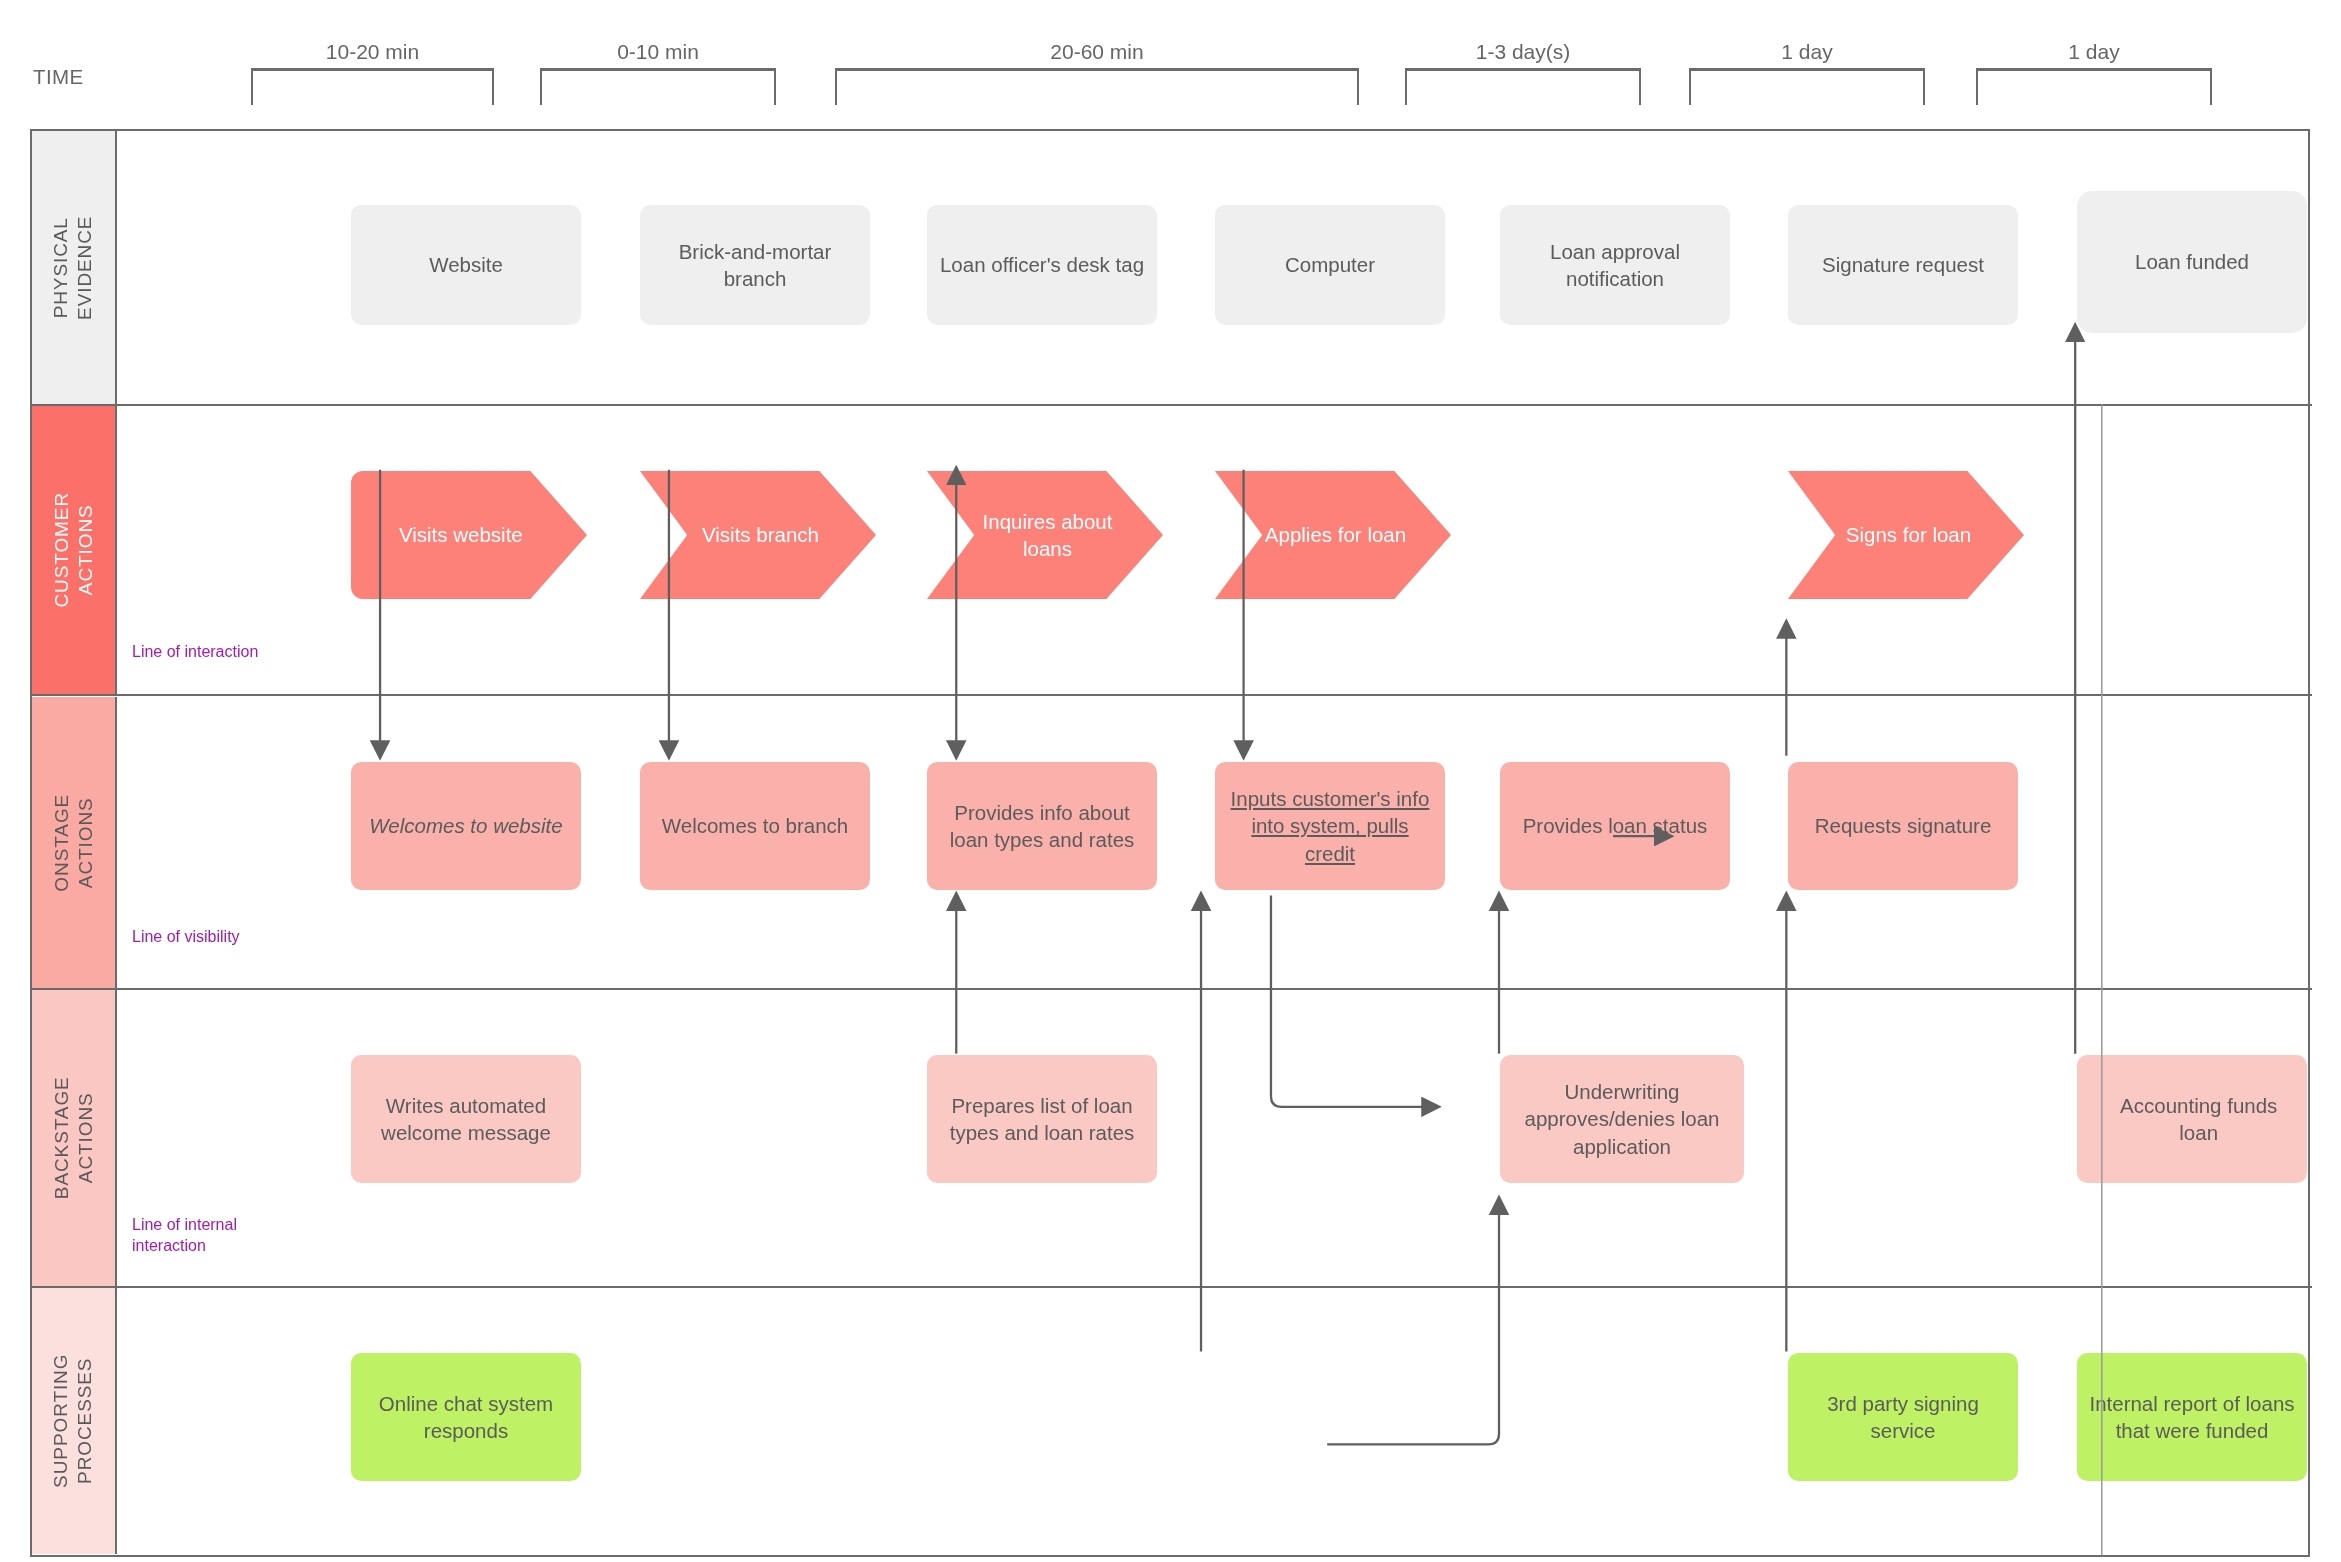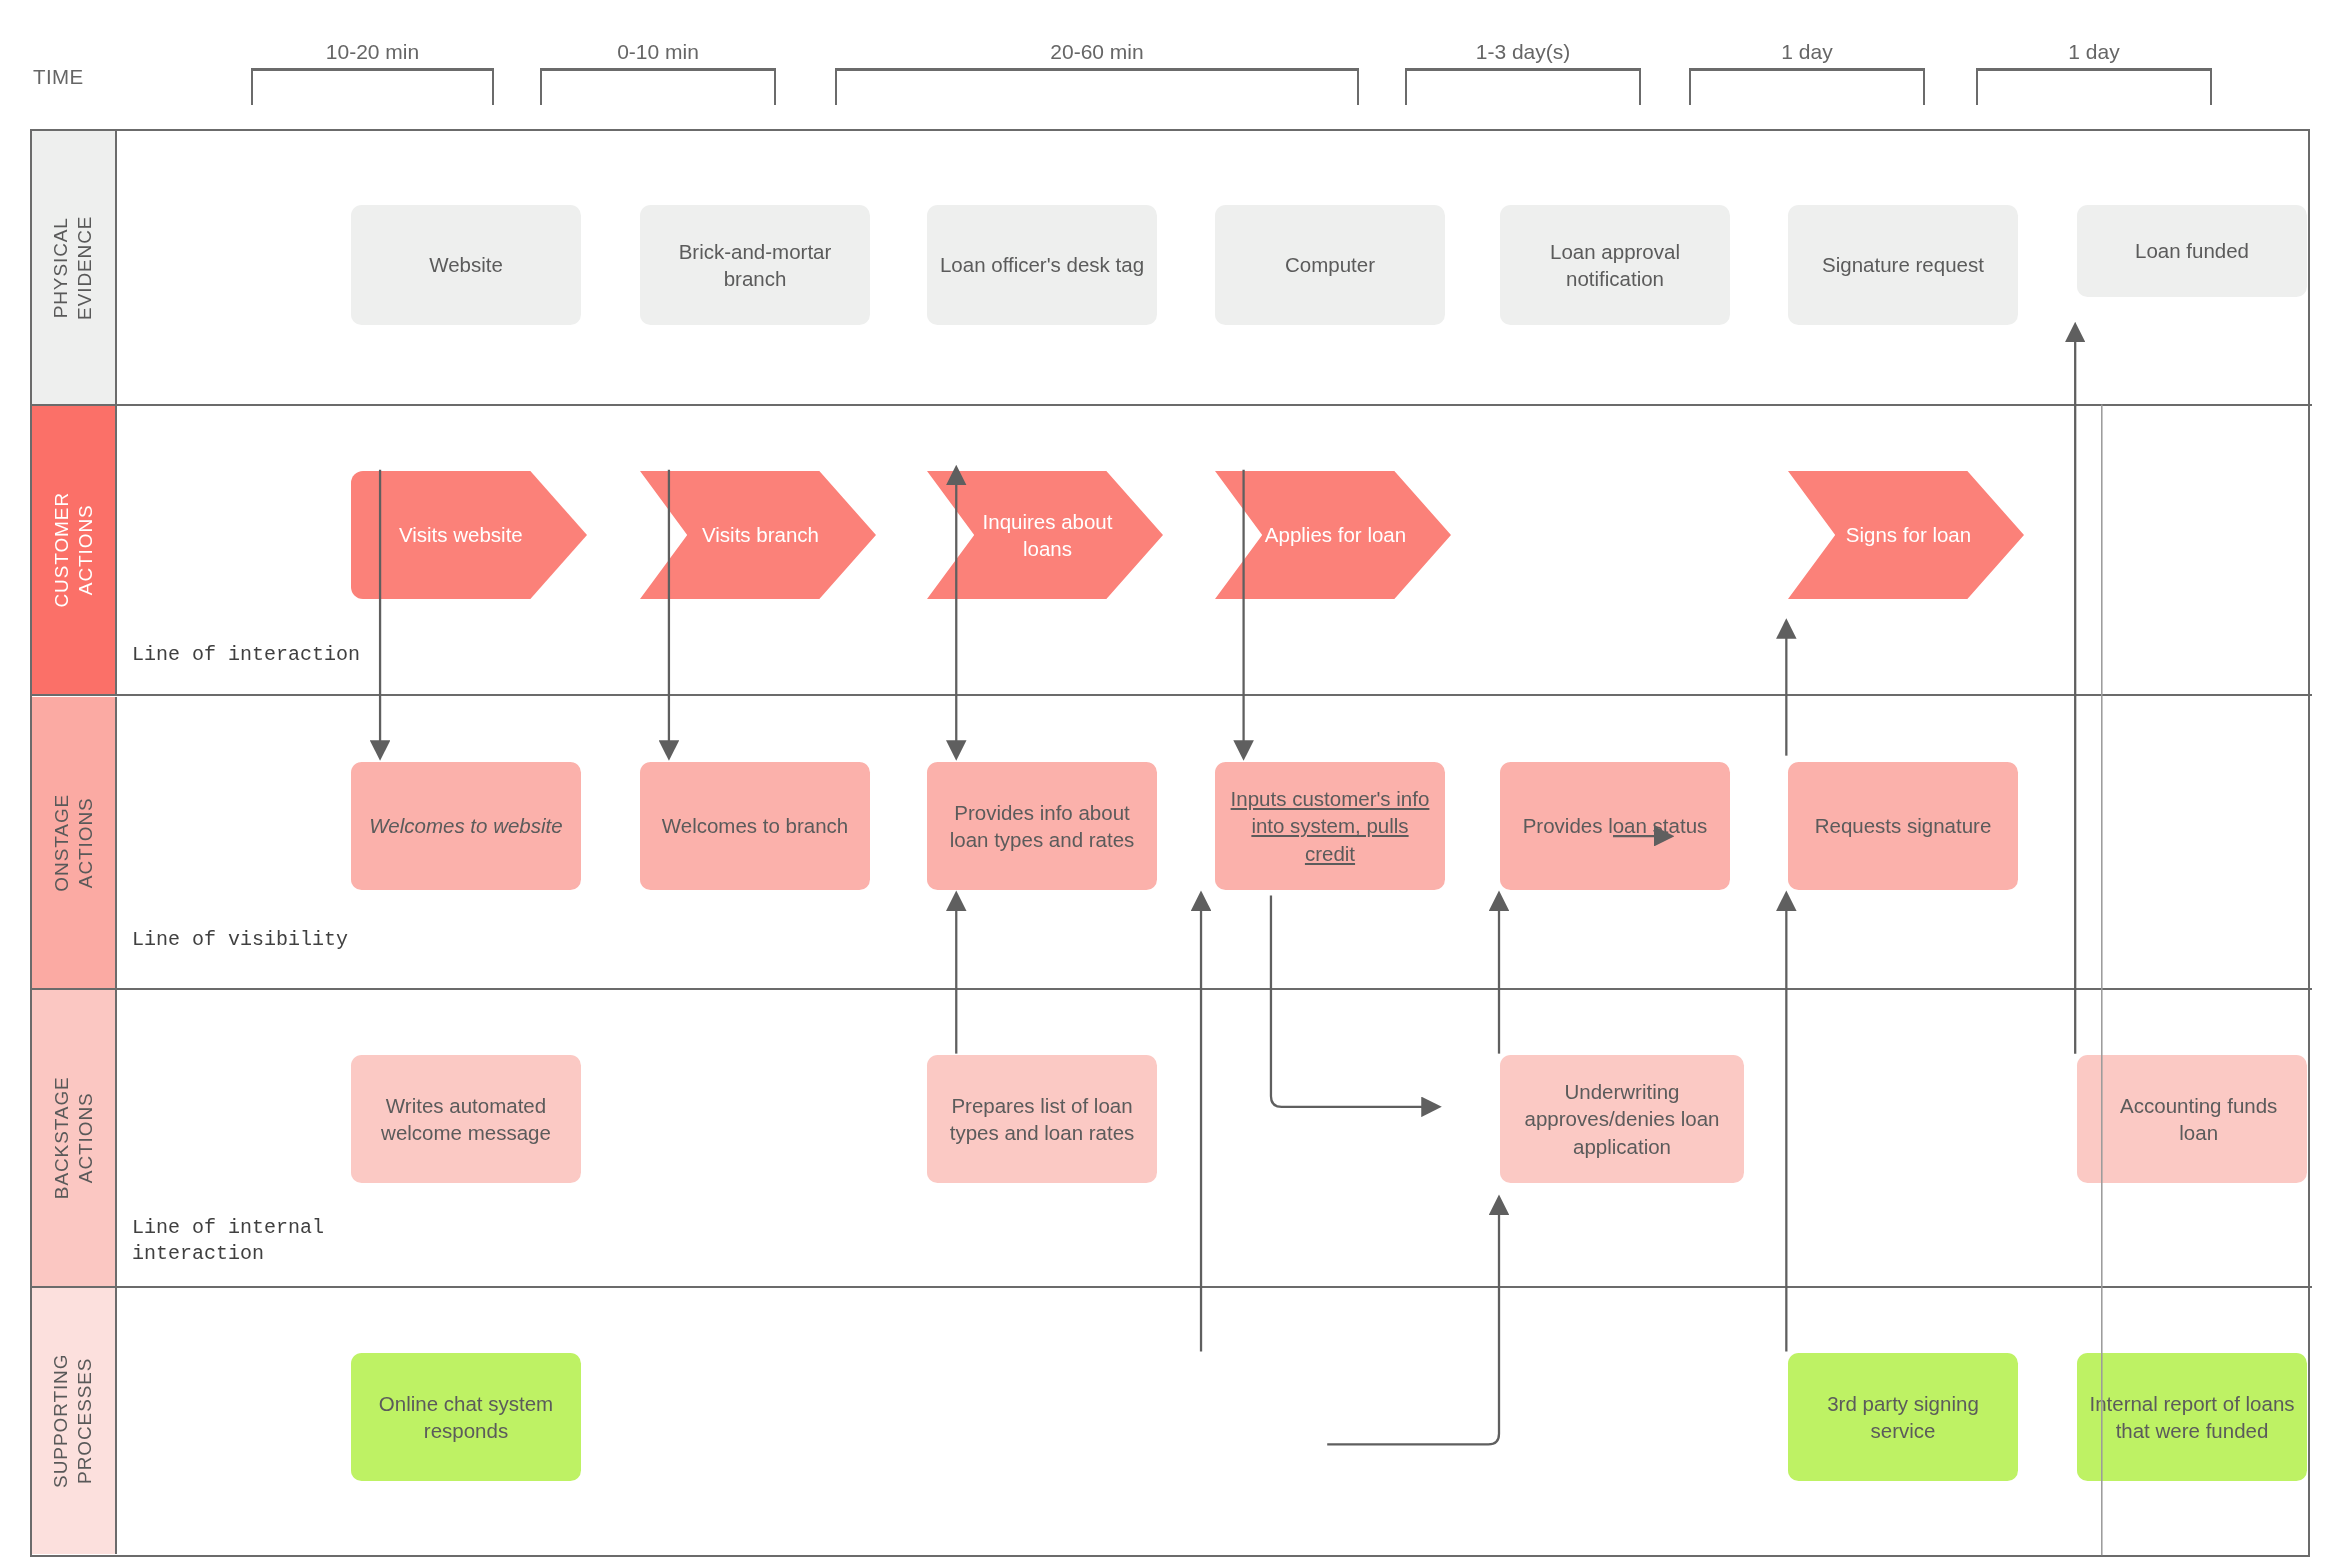--- a/index.html
+++ b/index.html
@@ -83,21 +83,21 @@
     clip-path: polygon(0% 0%, 76% 0%, 100% 50%, 76% 100%, 0% 100%);
     border-radius: 12px 0 0 12px;
     padding-left: 13.7px;
   }
   .chev.mid {
     clip-path: polygon(0% 0%, 76% 0%, 100% 50%, 76% 100%, 0% 100%, 20% 50%);
   }
 
   
   .lineof {
-    position: absolute; font-size: 20px; color: #404040; line-height: 1.3; font-family: Liberation Mono, monospace;
+    position: absolute; font-size: 16px; color: #a21caf; line-height: 1.3;
   }
 
   
   svg.conn {
     position: absolute; left: 0; top: 0;
     width: 2342px; height: 1563px;
     pointer-events: none; overflow: visible;
   }
 </style>
 </head>
@@ -153,21 +153,21 @@
           <span>EVIDENCE</span>
         </div>
       </div>
       <div class="rowbody">
         <div class="node evidence" style="left:234px;  top:74px; width:230px; height:120px;">Website</div>
         <div class="node evidence" style="left:523px;  top:74px; width:230px; height:120px;">Brick-and-mortar branch</div>
         <div class="node evidence" style="left:810px; top:74px; width:230px; height:120px;">Loan officer's desk tag</div>
         <div class="node evidence" style="left:1098px; top:74px; width:230px; height:120px;">Computer</div>
         <div class="node evidence" style="left:1383px; top:74px; width:230px; height:120px;">Loan approval notification</div>
         <div class="node evidence" style="left:1671px; top:74px; width:230px; height:120px;">Signature request</div>
-        <div class="node evidence" style="left:1960px; top:74px; width:230px; height:92px;">Loan funded</div>
+        <div class="node evidence" style="left:1960px; top:60px; width:230px; height:142px;border-radius:15px;">Loan funded</div>
       </div>
     </div>
 
     <div class="rowband" style="top:275px; height:290px;">
       <div class="rowhead" style="background:#fb7068;">
         <div class="vtext" style="color:#ffffff;">
           <span>CUSTOMER</span><br>
           <span>ACTIONS</span>
         </div>
       </div>

